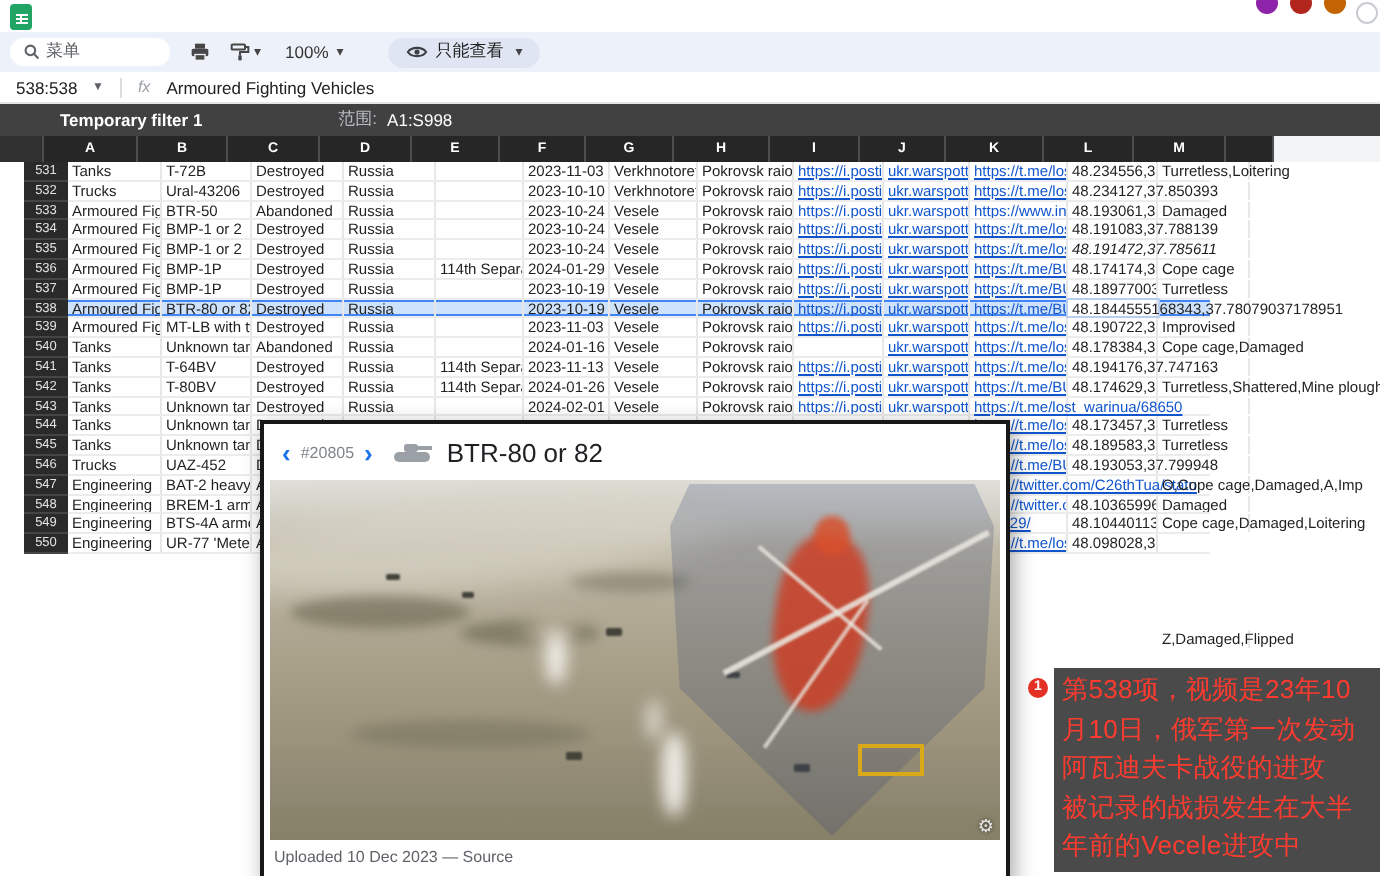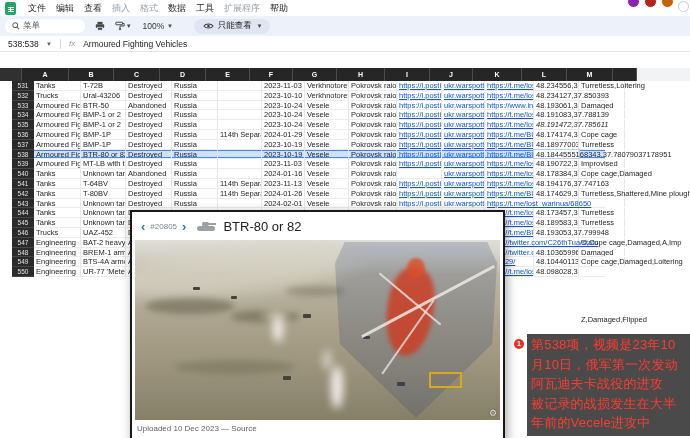--- a/index.html
+++ b/index.html
@@ -90,31 +90,20 @@
 
 svg.icon{display:block}
 </style>
 </head>
 <body>
 
 <div class="stage">
 
   <div class="menubar">
     <div class="sheets-logo"></div>
-    <div style="display:flex">
-        <span class="menu-item">文件</span>
-        <span class="menu-item">编辑</span>
-        <span class="menu-item">查看</span>
-        <span class="menu-item disabled">插入</span>
-        <span class="menu-item disabled">格式</span>
-        <span class="menu-item">数据</span>
-        <span class="menu-item">工具</span>
-        <span class="menu-item disabled">扩展程序</span>
-        <span class="menu-item">帮助</span>
-      </div>
     <div class="avatars">
         <span class="avatar" style="background: rgb(142, 36, 170);"></span>
         <span class="avatar" style="background: rgb(179, 38, 30);"></span>
         <span class="avatar" style="background: rgb(194, 100, 1);"></span>
       </div>
     <div class="collapse-circle"></div>
   </div>
 
   <div class="toolbar">
     <div class="search-pill">
@@ -154,20 +143,25 @@
   </div>
 
   <div class="formulabar">
     <span class="namebox">538:538</span>
     <span class="nb-caret">▼</span>
     <span class="fb-div"></span>
     <span class="fx">fx</span>
     <span class="fb-value">Armoured Fighting Vehicles</span>
   </div>
 
+  <div class="filterbar">
+    <span class="filter-title">Temporary filter 1</span>
+    <span class="range-label">范围:</span>
+    <span class="range-value">A1:S998</span>
+  </div>
 
   <div class="colheaders">
     <div class="corner"></div>
     <div style="display:flex">
         <span class="colhdr" style="width: 47px;">A</span>
         <span class="colhdr" style="width: 45px;">B</span>
         <span class="colhdr" style="width: 46px;">C</span>
         <span class="colhdr" style="width: 46px;">D</span>
         <span class="colhdr" style="width: 44px;">E</span>
         <span class="colhdr" style="width: 43px;">F</span>

